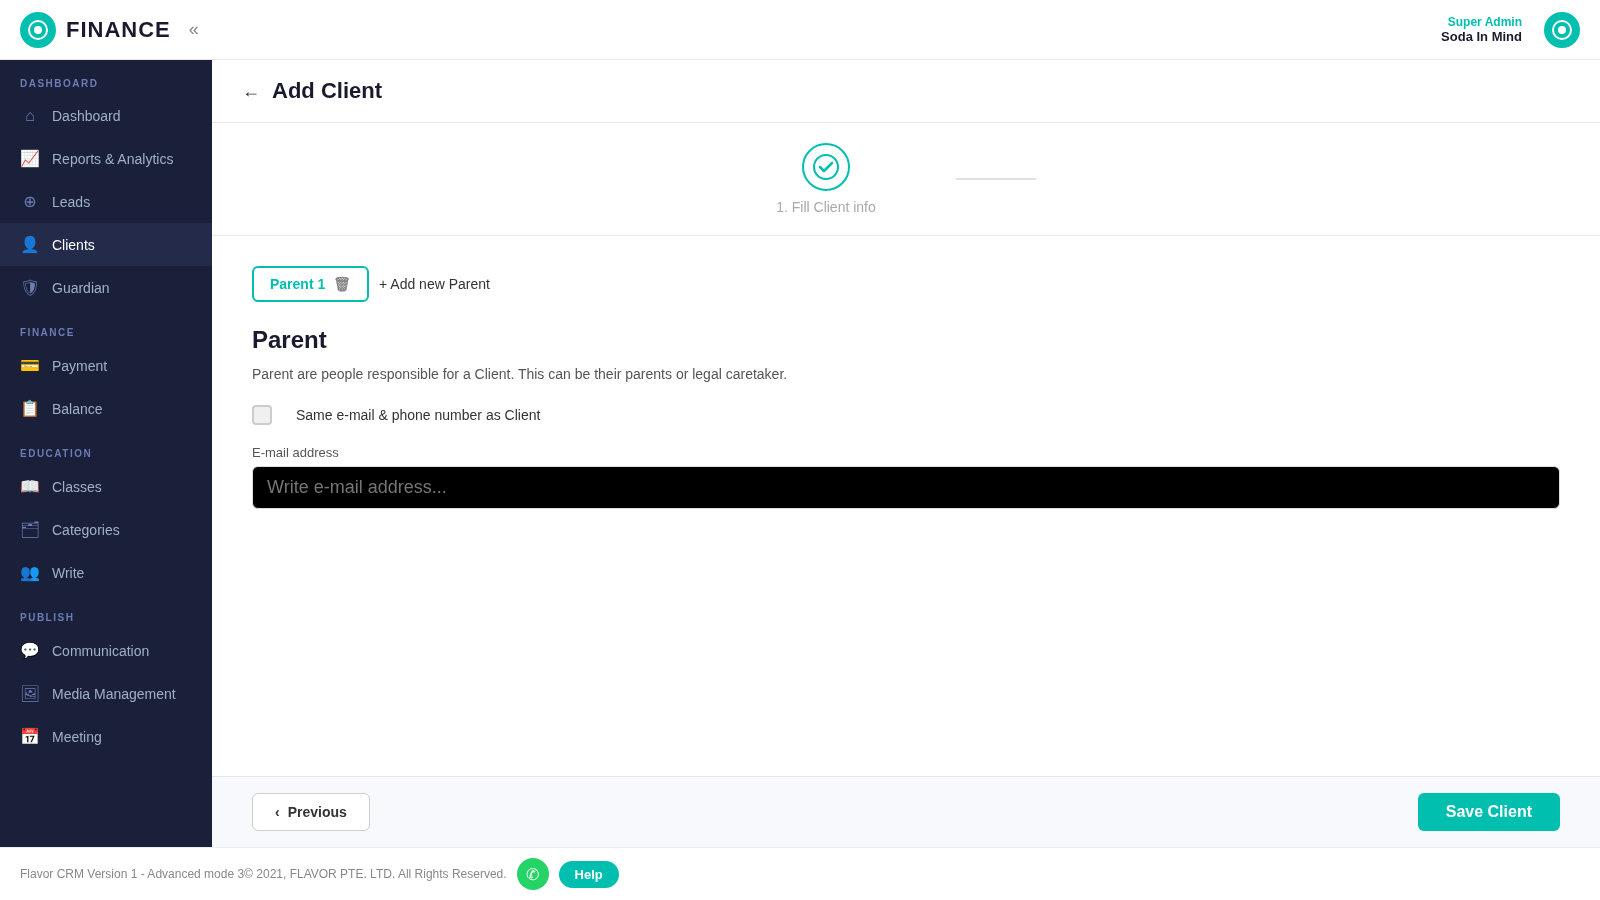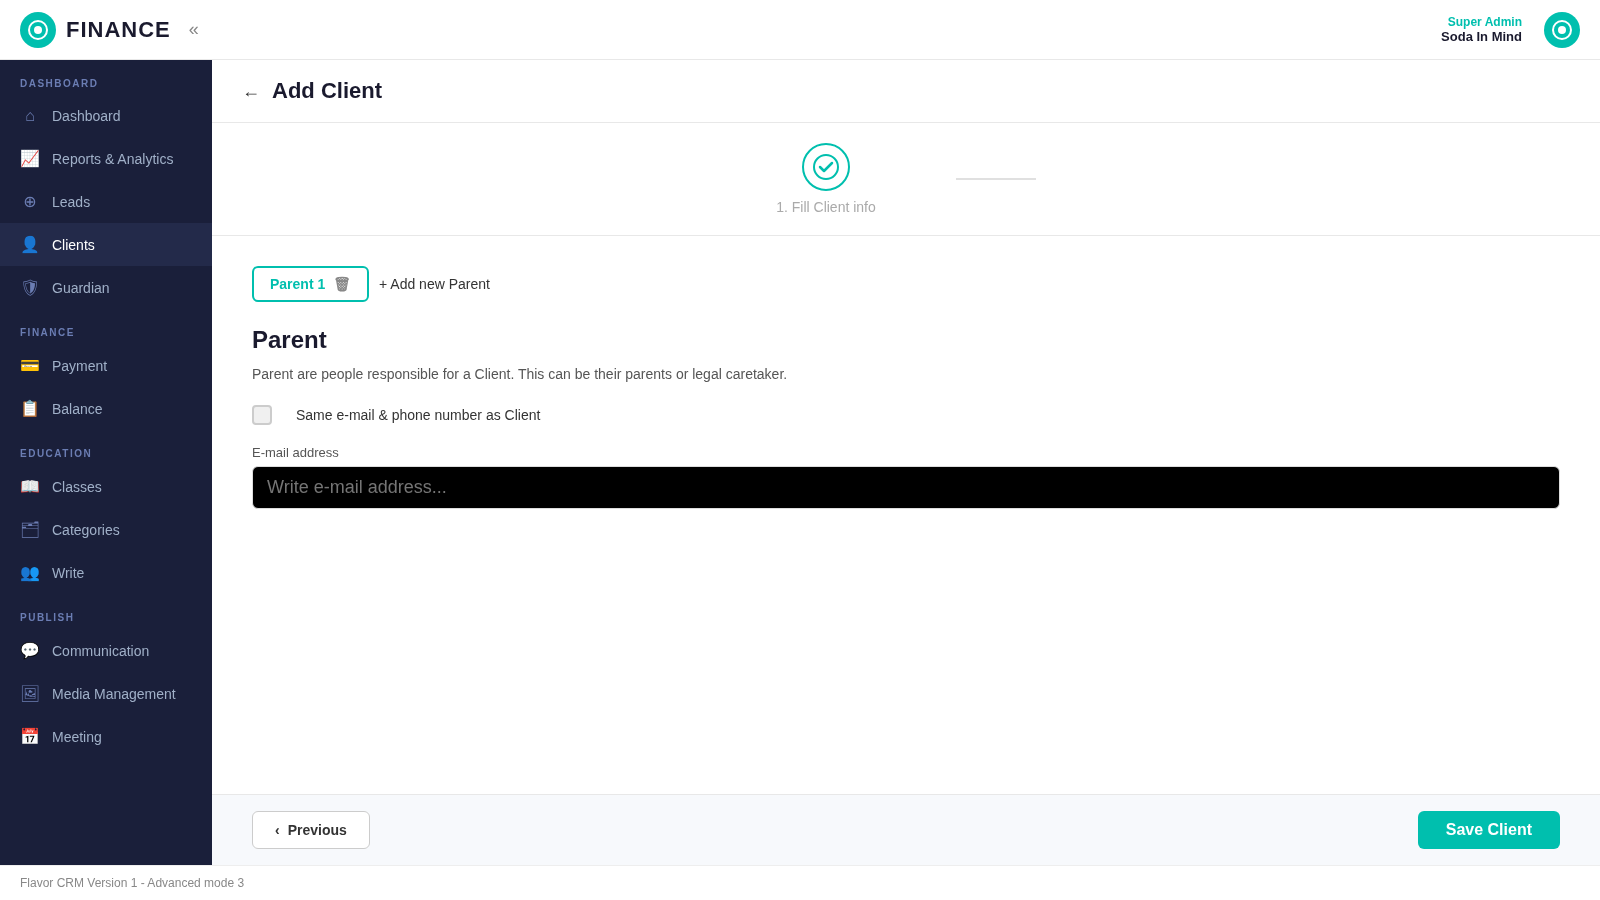--- a/index.html
+++ b/index.html
@@ -511,13 +511,18 @@
         <span>Previous</span>
       </button>
       <button class="save-btn">Save Client</button>
     </div>
 
   </div>
 </div>
 
 <div class="footer">
   <span>Flavor CRM Version 1 - Advanced mode 3</span>
+  <div class="footer-right">
+    <span>© 2021, FLAVOR PTE. LTD. All Rights Reserved.</span>
+    <div class="whatsapp-icon">✆</div>
+    <button class="help-btn">Help</button>
+  </div>
 </div>
 
 </body></html>

